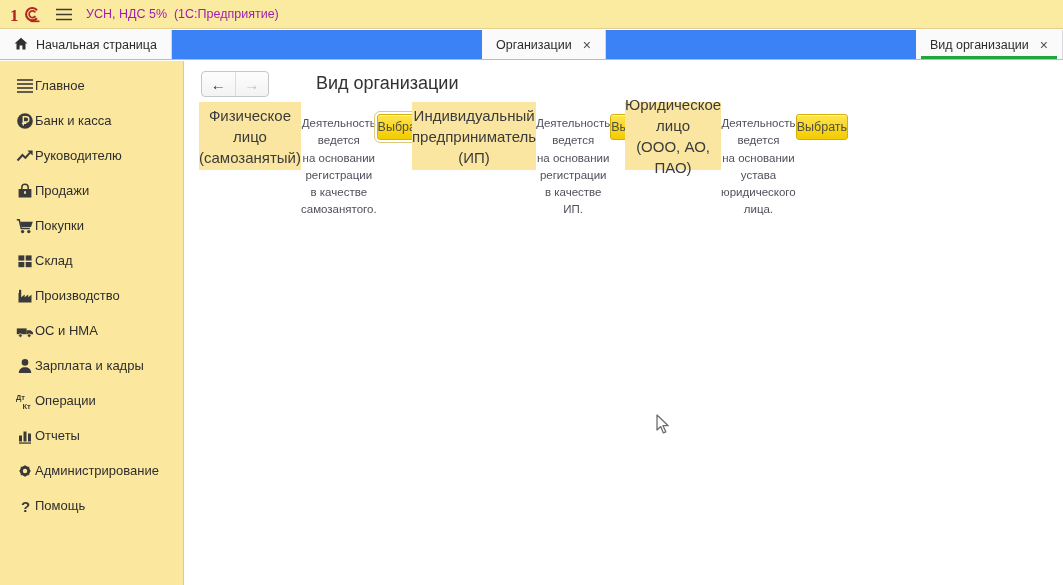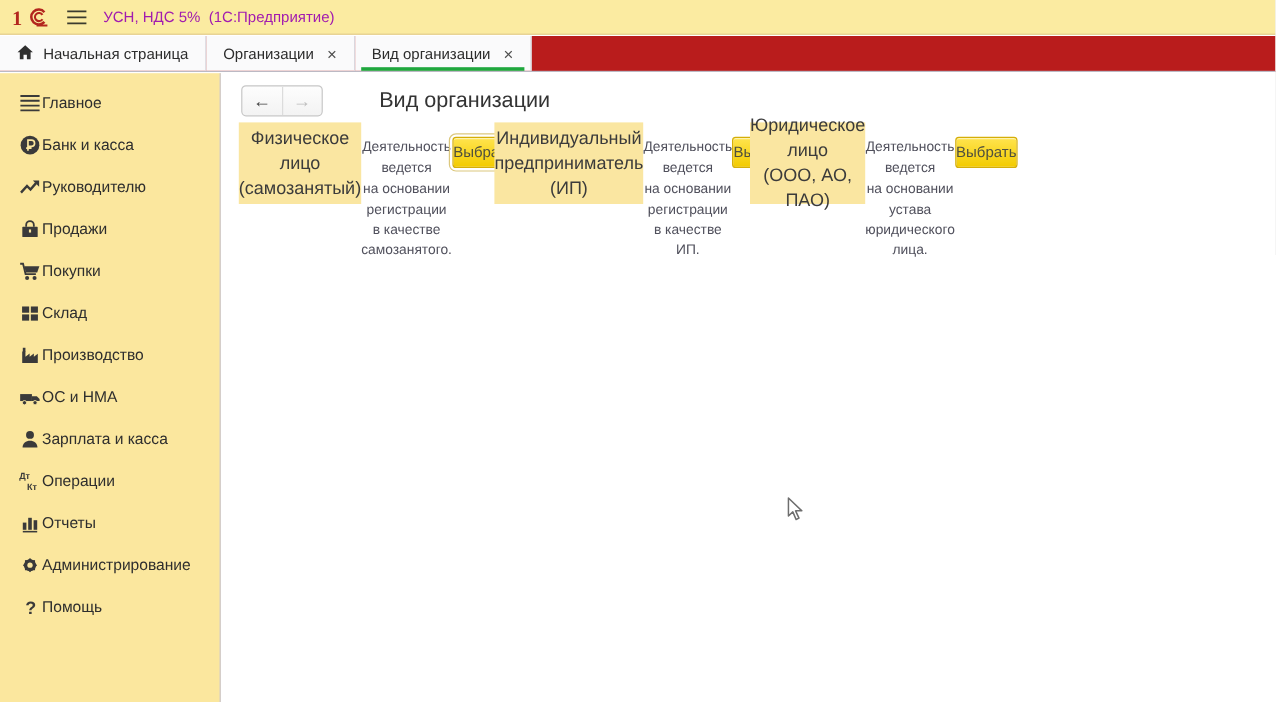--- a/index.html
+++ b/index.html
@@ -16,22 +16,22 @@
     background:#FBEBA1; border-bottom:1px solid #E3CD8F;
     display:flex; align-items:center; padding-left:10px; gap:13px;
   }
   .app-title { font-size:12.5px; color:#a21caf; white-space:pre; }
   .logo { display:flex; align-items:center; }
   .menu-btn { display:flex; align-items:center; cursor:pointer; }
 
   
   .tabbar {
     position:absolute; top:30px; left:0; right:0; height:30px;
-    background:#b91c1c; border-bottom:1px solid #BCB9C4;
-    display:flex; align-items:stretch;
+    background:#3b82f6; border-bottom:1px solid #BCB9C4;
+    display:flex; align-items:stretch;justify-content:space-between;
   }
   .tab {
     position:relative; display:flex; align-items:center; gap:8px;
     padding:0 14px; background:#FAFAFB; border-right:1px solid #D9D7DE;
     font-size:12.5px; color:#2C2C2C; cursor:pointer;
   }
   .tab .close { color:#4f4f4f; font-size:14px; line-height:1; margin-left:3px; cursor:pointer; }
   .tab.active::after {
     content:""; position:absolute; left:5px; right:5px; bottom:0; height:3px;
     background:#1FA73D;
@@ -228,21 +228,21 @@
       <span>ОС и НМА</span>
     </div>
 
     <div class="side-item">
       <span class="ico">
         <svg width="20" height="20" viewBox="0 0 20 20">
           <circle cx="10" cy="6.4" r="3.3" fill="#3A3A3A"></circle>
           <path d="M3.8 17 c0-3.7 2.8-5.7 6.2-5.7 s6.2 2 6.2 5.7 z" fill="#3A3A3A"></path>
         </svg>
       </span>
-      <span>Зарплата и касса</span>
+      <span>Зарплата и кадры</span>
     </div>
 
     <div class="side-item">
       <span class="ico">
         <svg width="20" height="20" viewBox="0 0 20 20">
           <text x="1" y="8.5" font-size="7.5" font-weight="bold" fill="#3A3A3A">Дт</text>
           <text x="7.5" y="17.5" font-size="7.5" font-weight="bold" fill="#3A3A3A">Кт</text>
         </svg>
       </span>
       <span>Операции</span>

